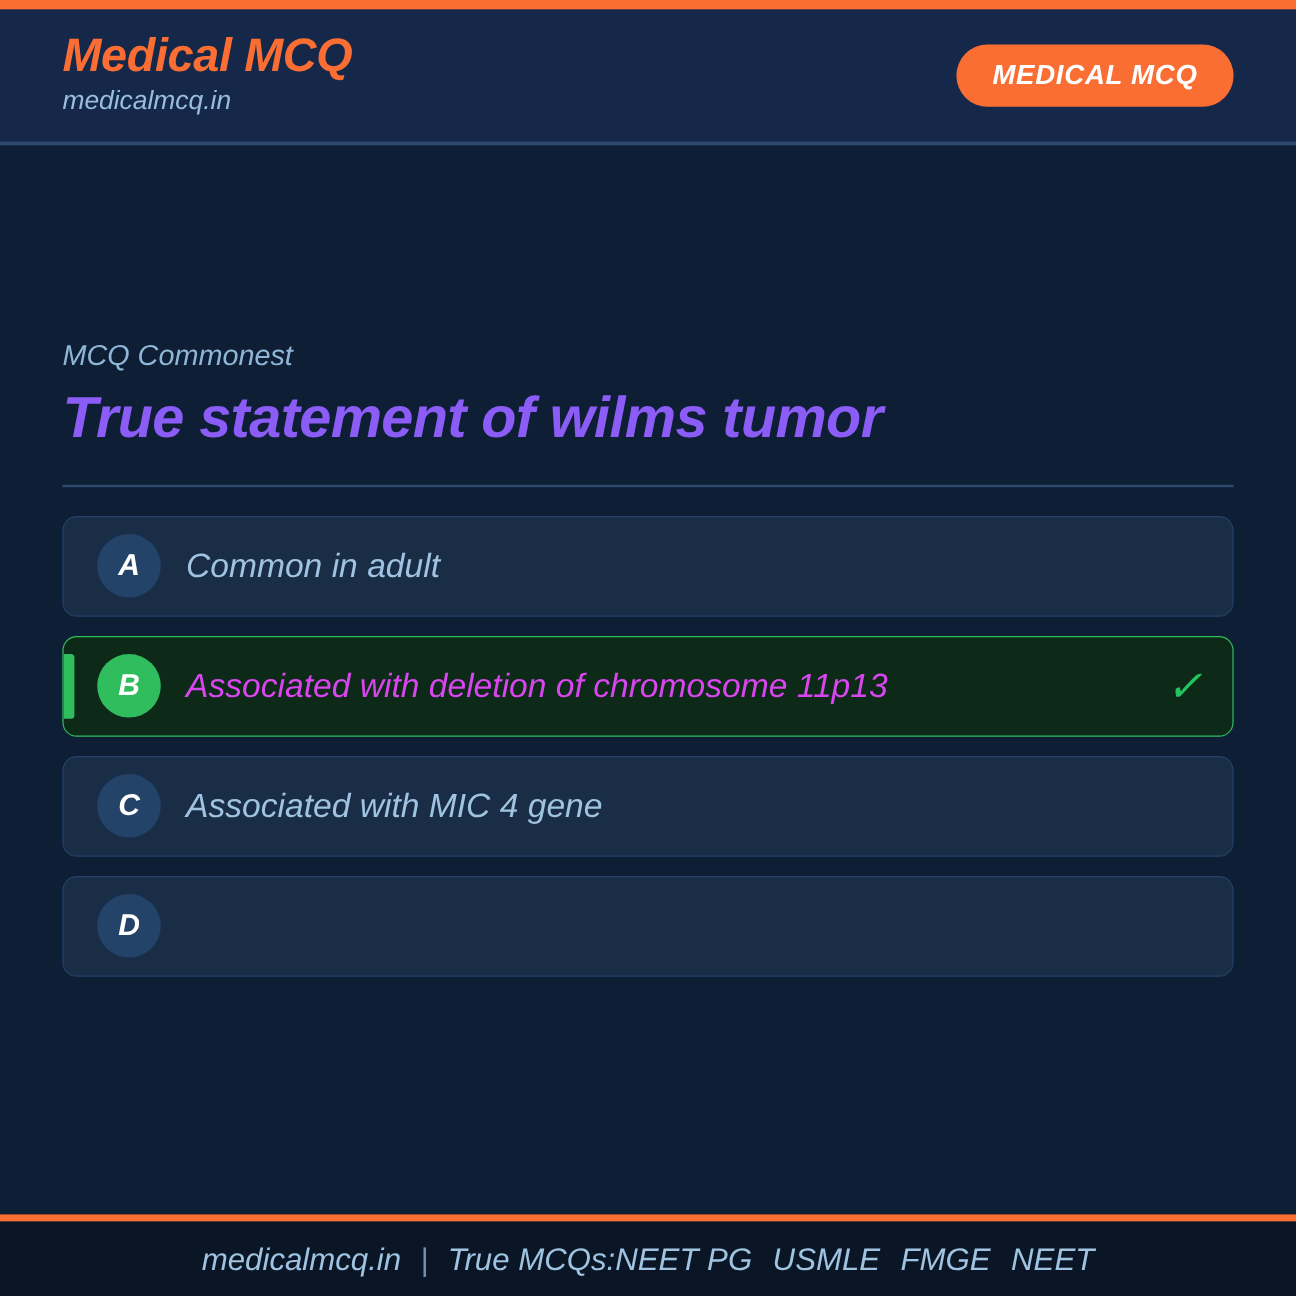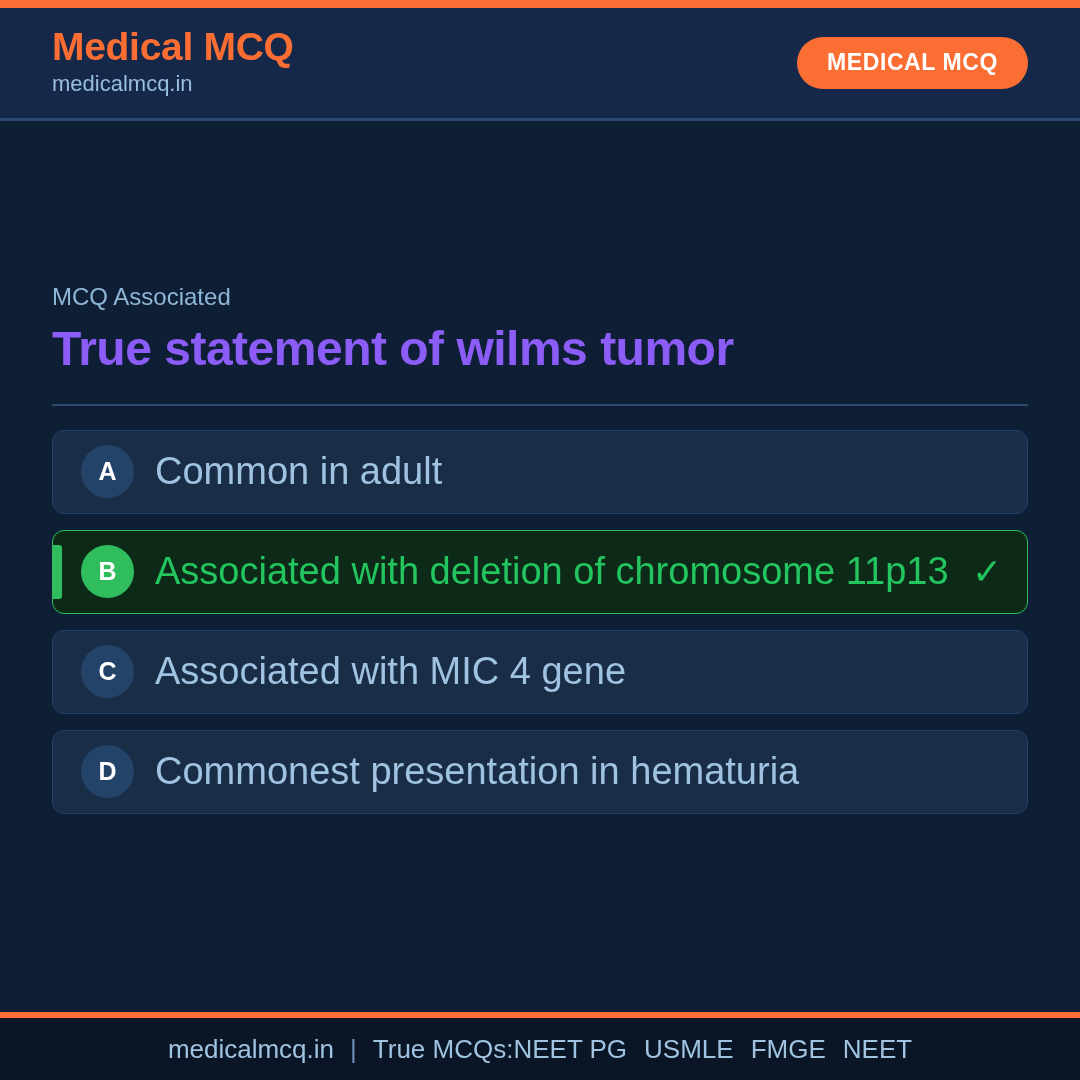--- a/index.html
+++ b/index.html
@@ -16,20 +16,21 @@
     overflow: hidden;
     position: relative;
   }
 
   .page {
     width: 1080px;
     height: 1080px;
     display: flex;
     flex-direction: column;
     position: relative;
+    font-style: italic;
   }
 
   
   .top-accent {
     height: 8px;
     width: 100%;
     background: #fa6e33;
     flex: 0 0 auto;
   }
 
@@ -142,21 +143,21 @@
     font-size: 25px;
     font-weight: bold;
     display: flex;
     align-items: center;
     justify-content: center;
     margin-right: 21px;
   }
 
   .option .opt-text {
     flex: 1 1 auto;
-    font-size: 38px;
+    font-size: 28px;
     color: #9fc3e0;
     line-height: 1.2;
     padding-right: 10px;
   }
 
   .option .tick {
     flex: 0 0 auto;
     width: 40px;
     font-size: 36px;
     color: #22c55e;
@@ -179,21 +180,21 @@
     width: 9px;
     background: #2fbd5d;
     border-radius: 0 3px 3px 0;
   }
 
   .option.correct .badge {
     background: #2fbd5d;
   }
 
   .option.correct .opt-text {
-    color: #22c55e;
+    color: #d946ef;
   }
 
   .option.correct .tick {
     visibility: visible;
   }
 
   
   .footer-accent {
     height: 6px;
     width: 100%;
@@ -238,21 +239,21 @@
   <div class="header">
     <div class="brand-block">
       <div class="brand-title">Medical MCQ</div>
       <div class="brand-sub">medicalmcq.in</div>
     </div>
     <div class="header-badge">MEDICAL MCQ</div>
   </div>
 
   <div class="main">
     <div class="question-block">
-      <div class="eyebrow">MCQ Associated</div>
+      <div class="eyebrow">MCQ Commonest</div>
       <div class="question-title">True statement of wilms tumor</div>
       <div class="divider"></div>
 
       <div class="options">
 
         <div class="option">
           <div class="accent-bar"></div>
           <div class="badge">A</div>
           <div class="opt-text">Common in adult</div>
           <div class="tick">✓</div>
@@ -268,21 +269,20 @@
         <div class="option">
           <div class="accent-bar"></div>
           <div class="badge">C</div>
           <div class="opt-text">Associated with MIC 4 gene</div>
           <div class="tick">✓</div>
         </div>
 
         <div class="option">
           <div class="accent-bar"></div>
           <div class="badge">D</div>
-          <div class="opt-text">Commonest presentation in hematuria</div>
           <div class="tick">✓</div>
         </div>
 
       </div>
     </div>
   </div>
 
   <div class="footer-accent"></div>
 
   <div class="footer">

